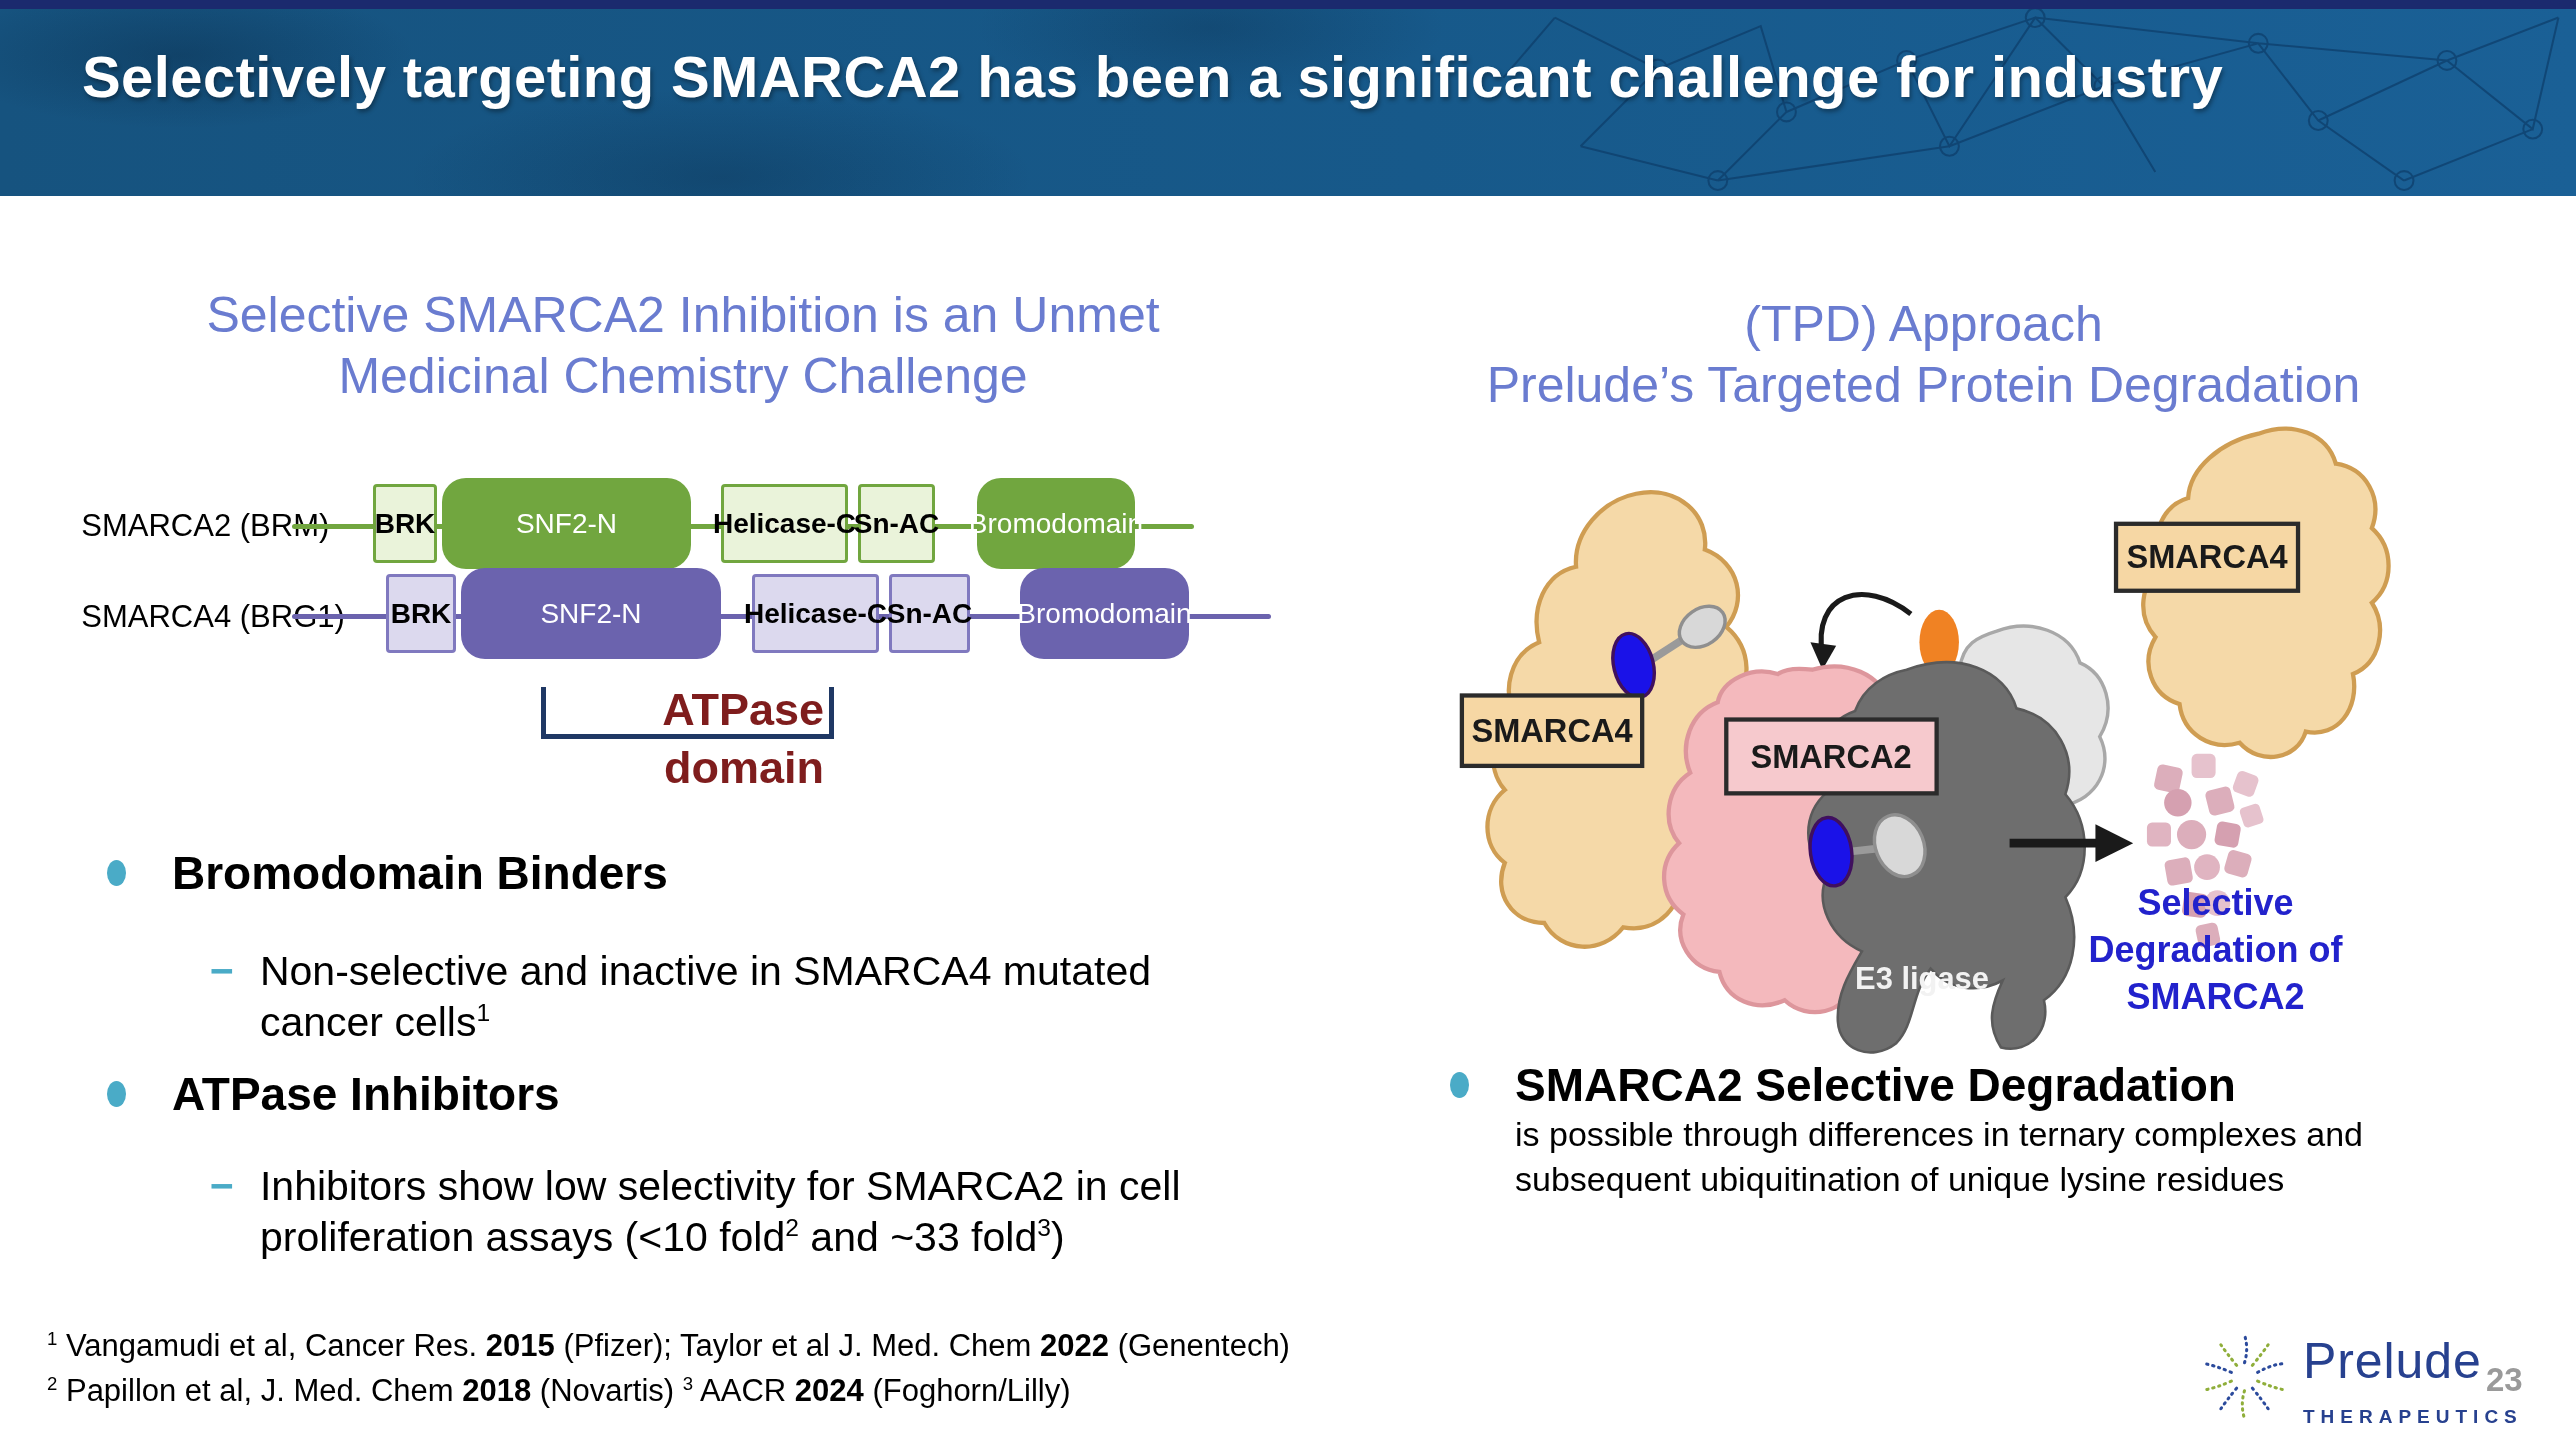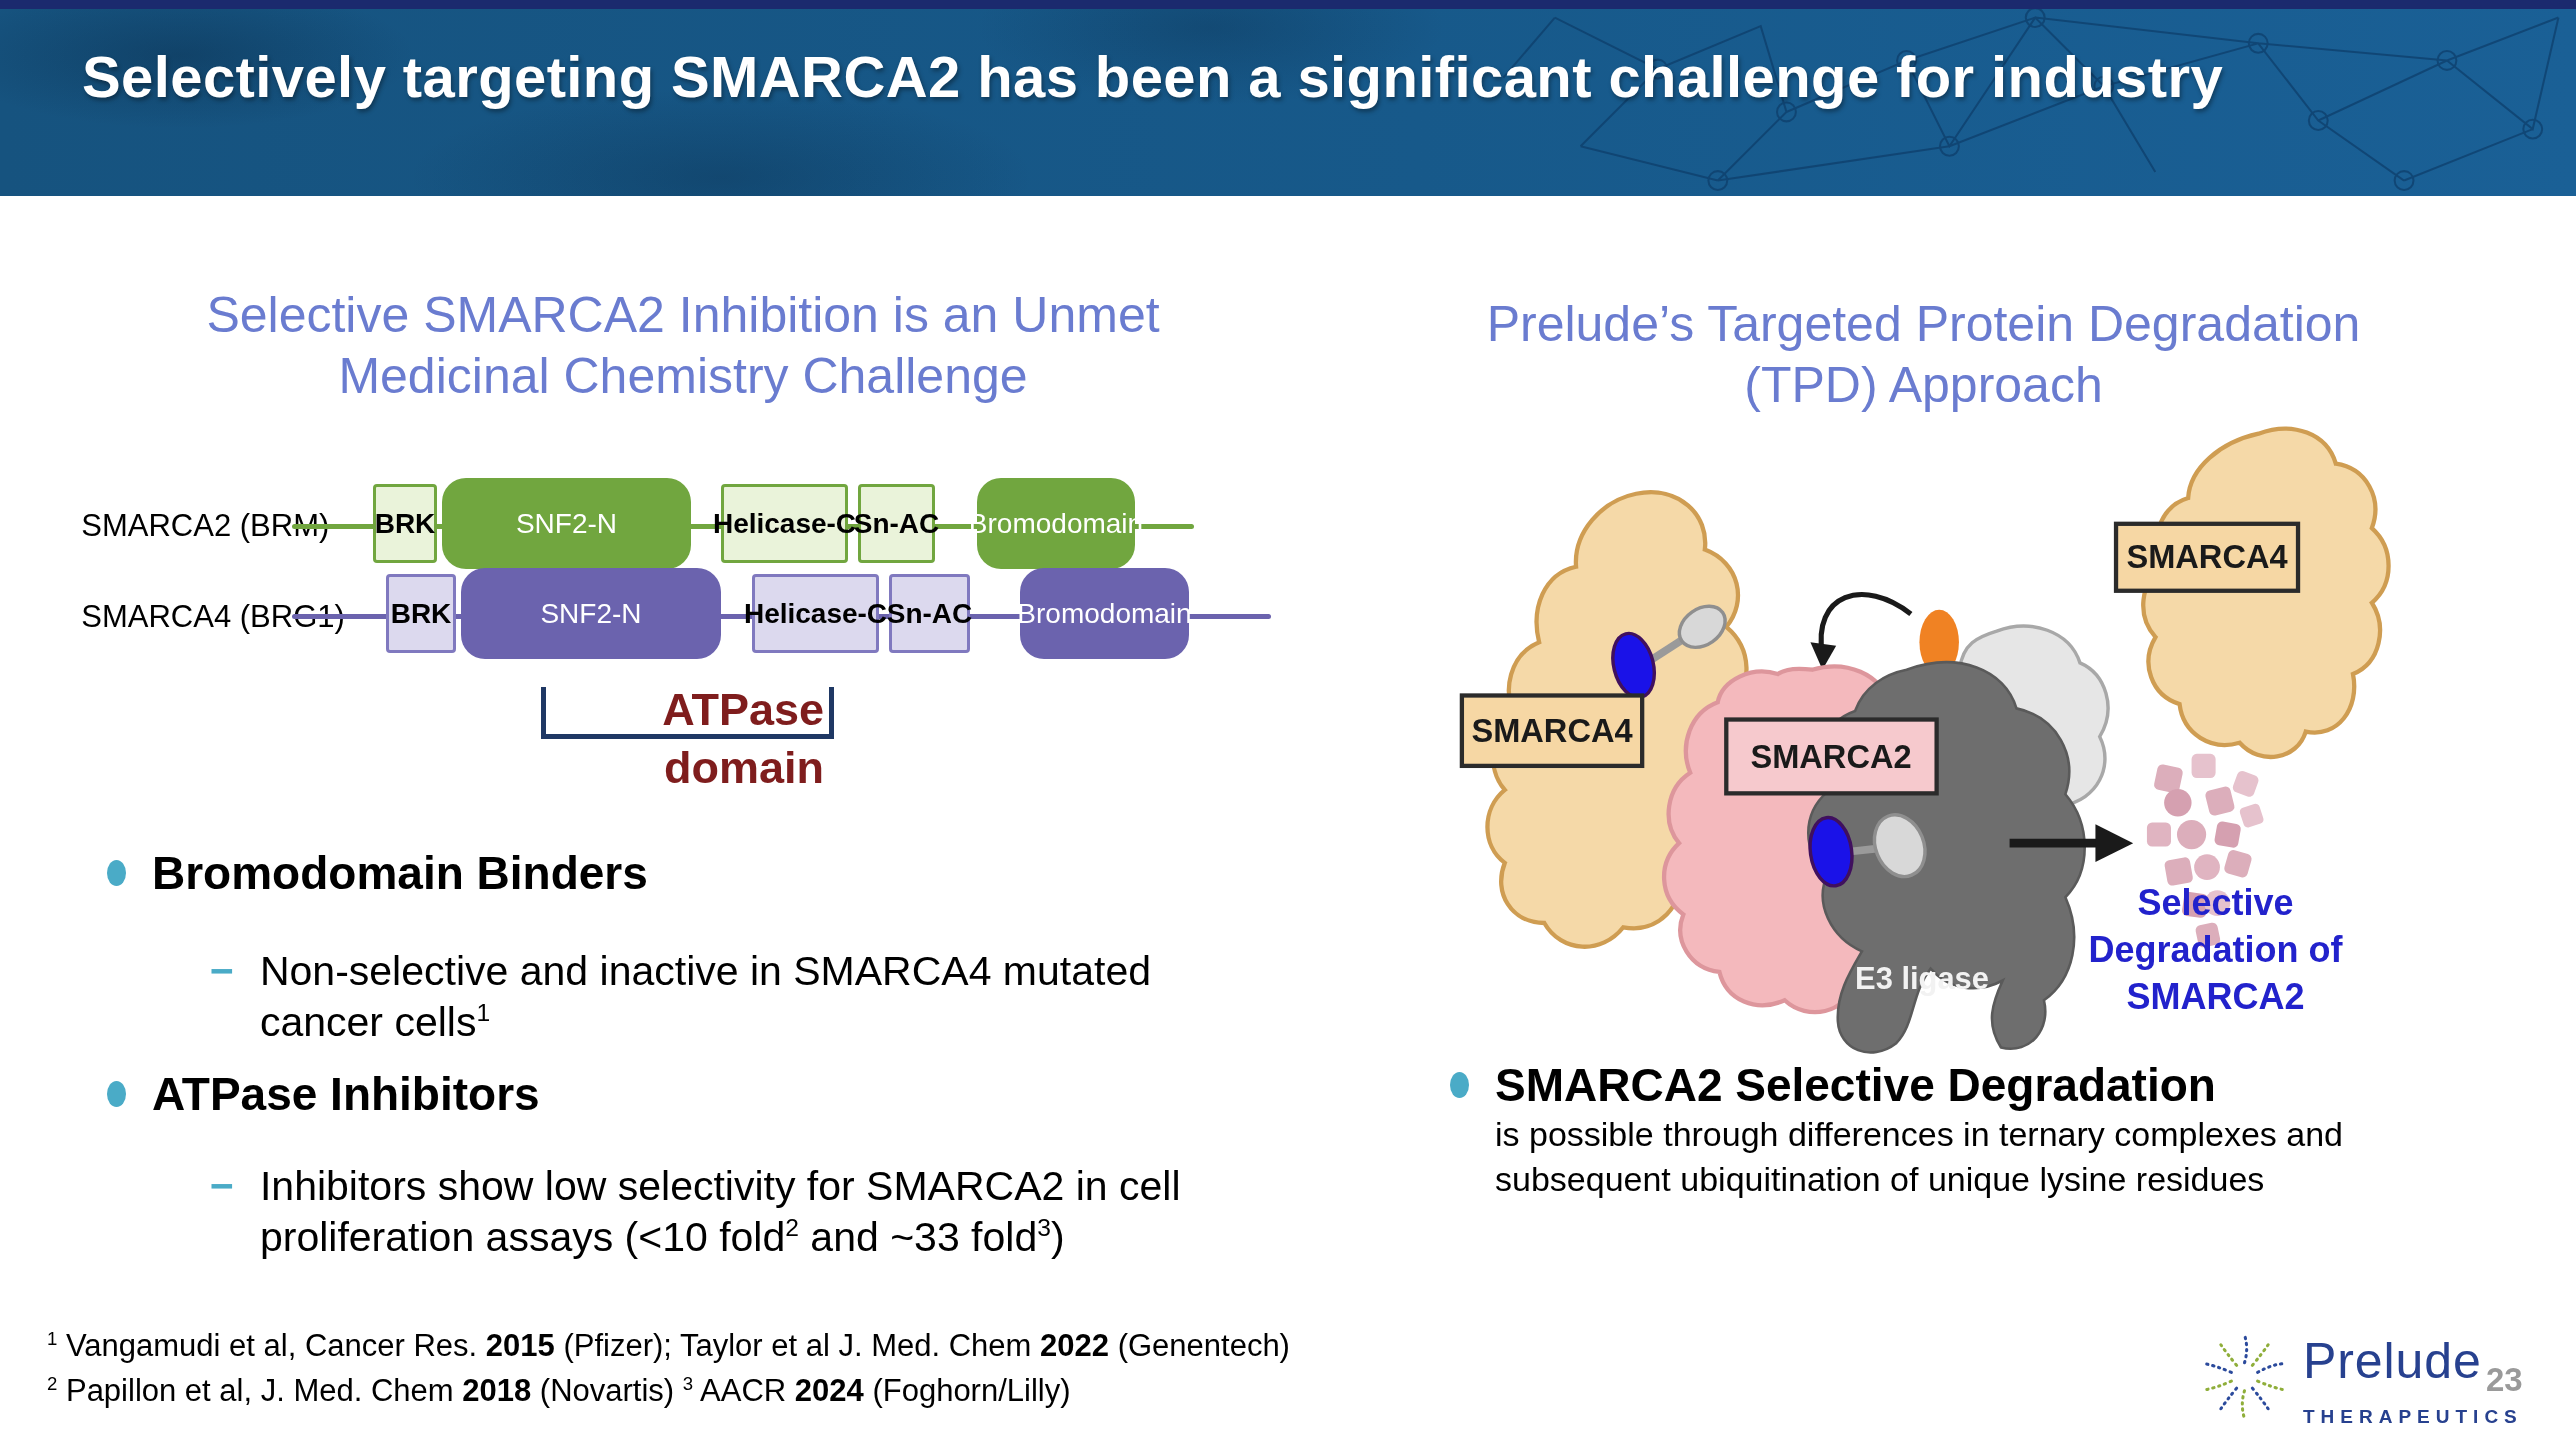--- a/index.html
+++ b/index.html
@@ -36,21 +36,21 @@
   .dbox.big{border-radius:24px;}
   .lgreen{background:#eaf3da;border:3.4px solid #71a63f;color:#000;}
   .dgreen{background:#71a63f;color:#ffffff;border:none;}
   .lpurple{background:#dcd9ee;border:3.4px solid #8079bf;color:#000;}
   .dpurple{background:#6b63ae;color:#ffffff;border:none;}
   .bracket{position:absolute;border-left:5.2px solid #1f3864;border-right:5.2px solid #1f3864;
     border-bottom:5.2px solid #1f3864;}
   .bracket-label{position:absolute;font-size:45px;font-weight:bold;color:#7f1d1d;text-align:right;}
 
   
-  .bullet-row{position:absolute;display:flex;align-items:flex-start;}
+  .bullet-row{position:absolute;display:flex;align-items:flex-start;gap:20px;}
   .bdot{flex:0 0 auto;width:19px;height:26px;border-radius:50%;background:#4aabc7;
     margin:13.7px 26px 0 0;}
   .bheading{font-size:46px;font-weight:bold;color:#000;white-space:nowrap;}
   .subrow{position:absolute;display:flex;align-items:flex-start;}
   .dash{flex:0 0 auto;color:#4aabc7;font-size:41px;font-weight:bold;margin-right:26px;line-height:1.25;}
   .subtext{font-size:41px;color:#000;line-height:1.25;}
   sup{font-size:60%;vertical-align:super;line-height:0;}
 
   
   .footnotes{left:47px;top:1324px;font-size:31px;color:#000;line-height:1.45;}
@@ -96,22 +96,22 @@
     </svg>
     <div class="slide-title">Selectively targeting SMARCA2 has been a significant challenge for industry</div>
   </div>
 
   <div class="abs col-heading" style="left:112px;top:285px;width:1142px;">
     <div>Selective SMARCA2 Inhibition is an Unmet</div>
     <div>Medicinal Chemistry Challenge</div>
   </div>
 
   <div class="abs col-heading" style="left:1374px;top:294px;width:1099px;">
+    <div>(TPD) Approach</div>
     <div>Prelude’s Targeted Protein Degradation</div>
-    <div>(TPD) Approach</div>
   </div>
 
   <div class="abs dom-fig">
 
     <span class="drow-label" style="left:4.3px;top:34px;">SMARCA2 (BRM)</span>
     <div class="dline green" style="left:215px;top:50px;width:902px;"></div>
     <div class="dbox small lgreen" style="left:296px;top:10.3px;width:64px;height:79px;">BRK</div>
     <div class="dbox big dgreen" style="left:365px;top:4.3px;width:249px;height:91px;">SNF2-N</div>
     <div class="dbox small lgreen" style="left:644px;top:10.3px;width:127px;height:79px;">Helicase-C</div>
     <div class="dbox small lgreen" style="left:781px;top:10.3px;width:77px;height:79px;">Sn-AC</div>

